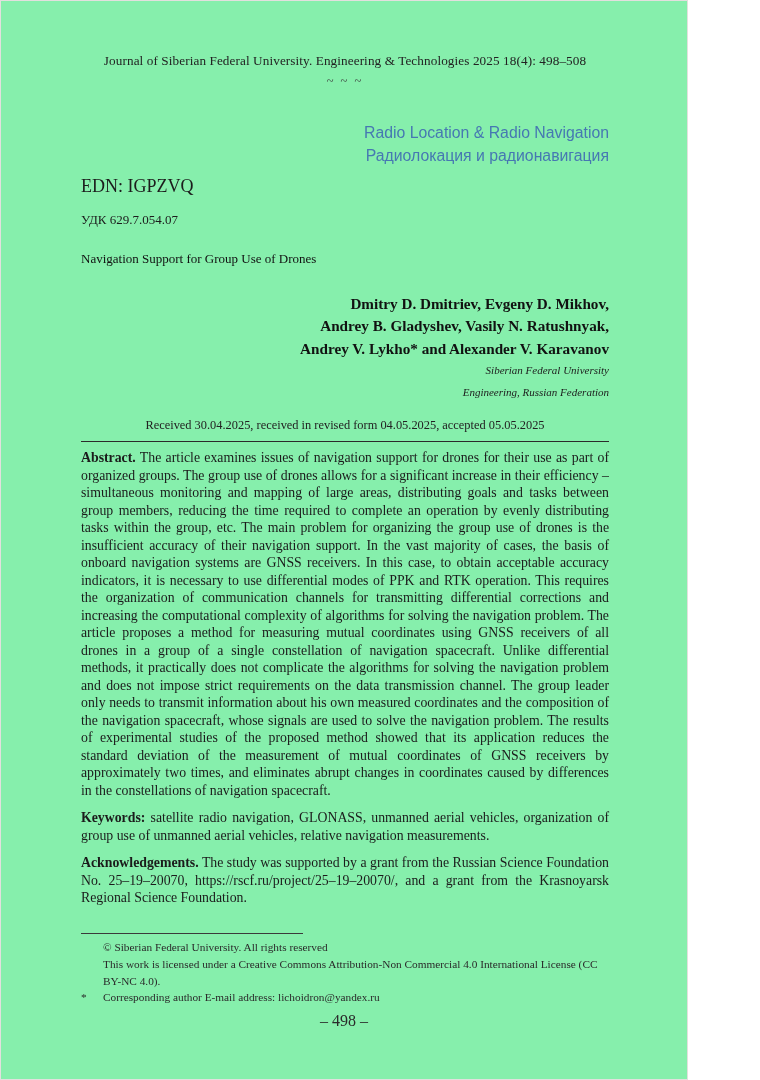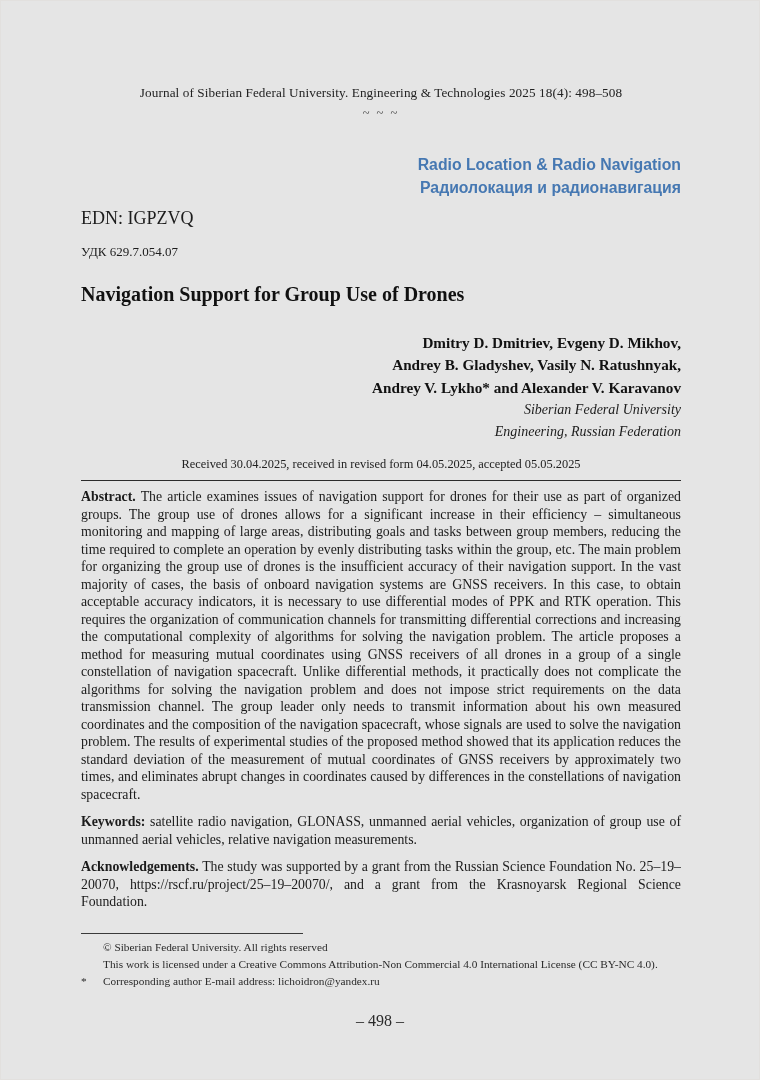--- a/index.html
+++ b/index.html
@@ -1,67 +1,67 @@
 <!DOCTYPE html>
 <html><head>
 <meta charset="utf-8">
 <style>
   * { margin: 0; padding: 0; box-sizing: border-box; }
   html, body { background: #ffffff; }
   body { width: 760px; height: 1080px; font-family: "Liberation Serif", serif; color: #1c1c1c; }
   .page {
     position: relative;
-    width: 760px; height: 1080px;
-    background: #e5e5e5;
+    width: 688px; height: 1080px;
+    background: #86efac;
     border: 1px solid #e2e0de;
-    padding: 84px 78px 0 80px;
+    padding: 52px 78px 0 80px;
     overflow: hidden;
   }
   .journal-line {
     text-align: center;
     font-size: 13.2px;
     letter-spacing: 0.1px;
     color: #222;
   }
   .tilde {
     text-align: center;
     font-size: 12.5px;
     margin-top: 5px;
     color: #3a3a3a;
     letter-spacing: 2px;
   }
   .section-heading {
     margin-top: 32px;
     text-align: right;
     font-family: "Liberation Sans", sans-serif;
-    font-weight: bold;
+    font-weight: normal;
     font-size: 15.8px;
     line-height: 23px;
     color: #4678b2;
   }
   .edn { margin-top: 9px; font-size: 18px; }
   .udk { margin-top: 15px; font-size: 13px; }
   .article-title {
     margin-top: 23px;
-    font-size: 20px;
-    font-weight: bold;
+    font-size: 13px;
+    font-weight: normal;
     color: #111;
   }
   .authors {
     margin-top: 26px;
     text-align: right;
     font-weight: bold;
     font-size: 15.2px;
     line-height: 22.4px;
     color: #111;
   }
   .affiliation {
     text-align: right;
     font-style: italic;
-    font-size: 14px;
+    font-size: 11px;
     line-height: 21.6px;
   }
   .received {
     margin-top: 15px;
     text-align: center;
     font-size: 12.4px;
     color: #222;
   }
   .abstract-divider {
     margin-top: 8px;

